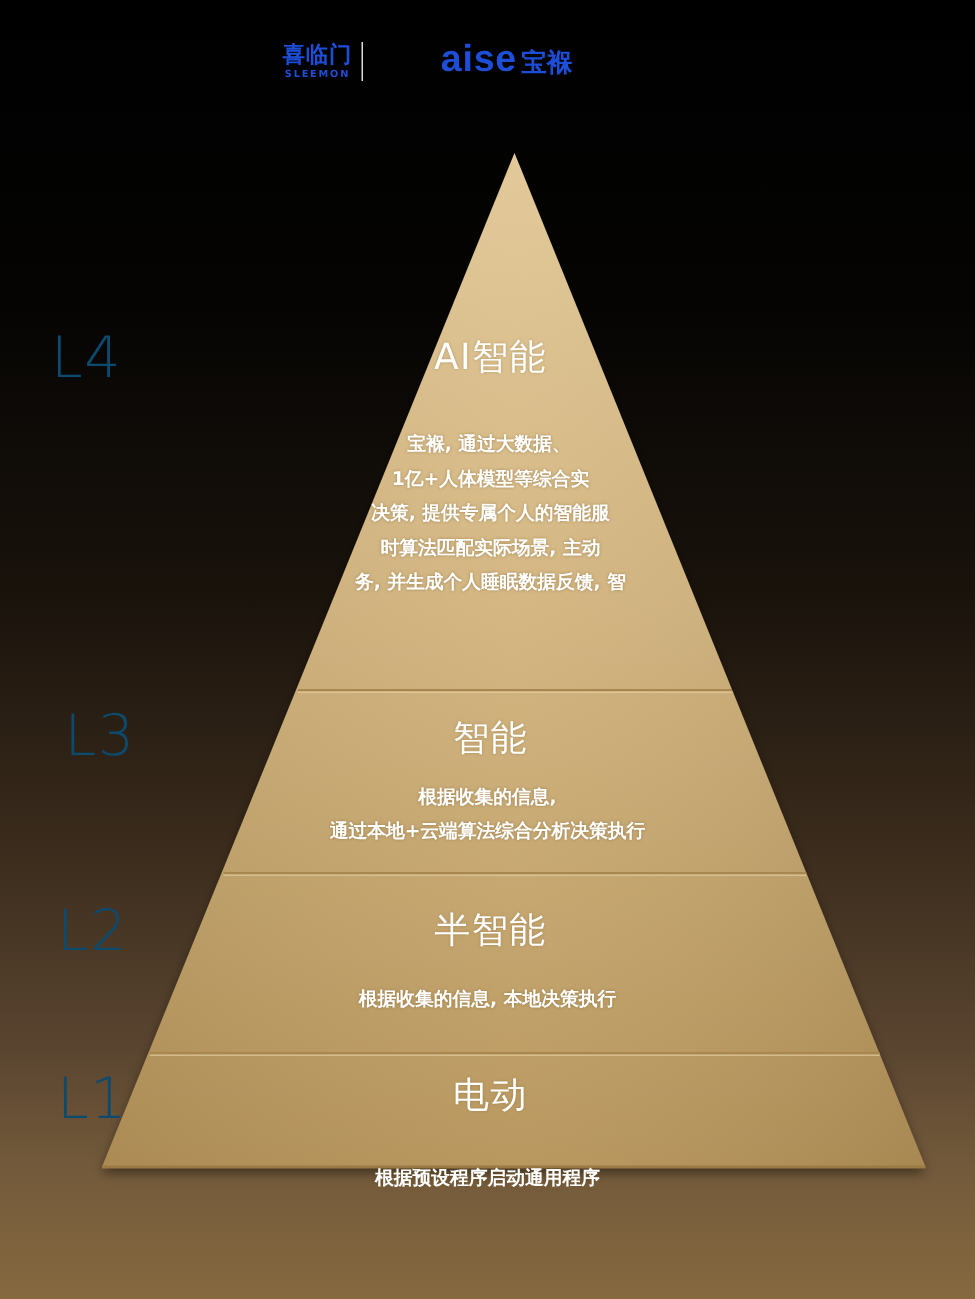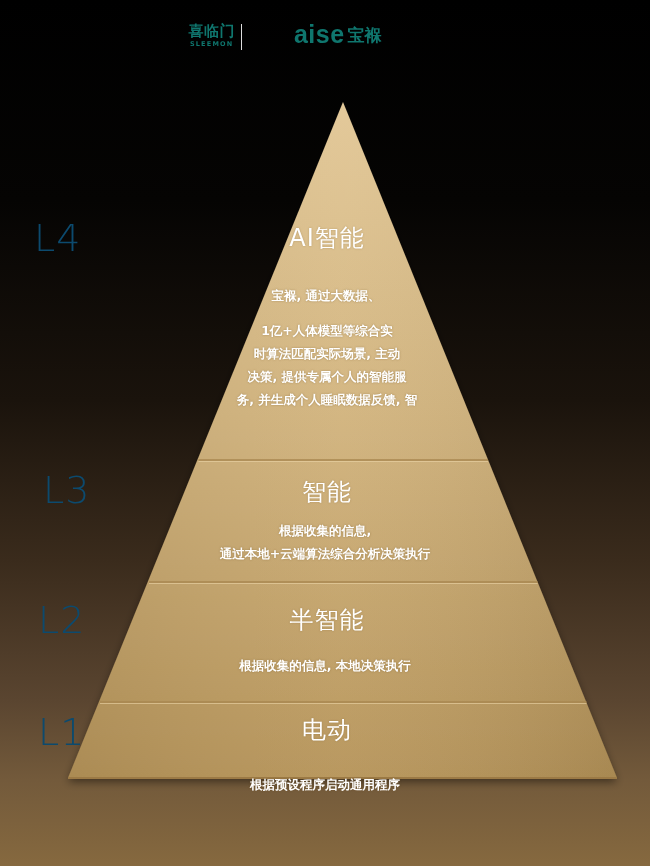--- a/index.html
+++ b/index.html
@@ -3,21 +3,21 @@
 <meta charset="utf-8">
 <style>
   html, body { margin: 0; padding: 0; }
   body {
     width: 650px; height: 866px; overflow: hidden; position: relative;
     background: linear-gradient(180deg, #000000 0px, #050403 200px, #1a130c 400px, #3a2b1c 560px, #5a4530 700px, #735a3b 780px, #86693f 866px);
     font-family: "DejaVu Sans", "Liberation Sans", sans-serif;
   }
   .logo {
     position: absolute; top: 24px; left: 0; width: 570px; height: 34px;
-    display: flex; justify-content: center; align-items: flex-start; color: #0f766e;
+    display: flex; justify-content: center; align-items: center; color: #1d4ed8;
   }
   .logo .brand1 { display: flex; flex-direction: column; align-items: center; line-height: 1; }
   .logo .brand1 .cn { font-size: 15px; font-weight: bold; letter-spacing: 0.5px; }
   .logo .brand1 .en { font-size: 6.5px; font-weight: bold; letter-spacing: 1.2px; margin-top: 2px; }
   .logo .sep { width: 1px; height: 26px; background: #ddd; margin: 0 6px 0 6px; }
   .logo .aise { font-family: "Liberation Sans", sans-serif; font-size: 25px; font-weight: bold; letter-spacing: 0.5px; margin-top: -4px; margin-left: 46px; }
   .logo .brand2 { font-size: 17px; font-weight: bold; margin-left: 3px; }
   svg.pyr { position: absolute; left: 0; top: 0; }
   .level-label {
     position: absolute; color: #0c4a6e; font-family: "DejaVu Sans", sans-serif;
@@ -73,23 +73,23 @@
 </svg>
 
 <div class="level-label" style="left:34px; top:216px;">L4</div>
 <div class="level-label" style="left:43px; top:468px;">L3</div>
 <div class="level-label" style="left:38px; top:598px;">L2</div>
 <div class="level-label" style="left:38px; top:710px;">L1</div>
 
 <div class="tier-title" style="top:222px; left:2px;">AI智能</div>
 <div class="tier-desc" style="top:284px;">
   <div style="padding-left:2px;">宝褓, 通过大数据、</div>
-  <div style="padding-left:4px;margin-top:12px;">1亿+人体模型等综合实</div>
+  <div style="padding-left:4px;">1亿+人体模型等综合实</div>
+  <div style="padding-left:4px;">决策, 提供专属个人的智能服</div>
   <div style="padding-left:4px;">时算法匹配实际场景, 主动</div>
-  <div style="padding-left:4px;">决策, 提供专属个人的智能服</div>
   <div style="padding-left:4px;">务, 并生成个人睡眠数据反馈, 智</div>
 </div>
 
 <div class="tier-title" style="top:476px; left:2px;">智能</div>
 <div class="tier-desc" style="top:519px;">
   <div>根据收集的信息,</div>
   <div>通过本地+云端算法综合分析决策执行</div>
 </div>
 
 <div class="tier-title" style="top:604px; left:2px;">半智能</div>

